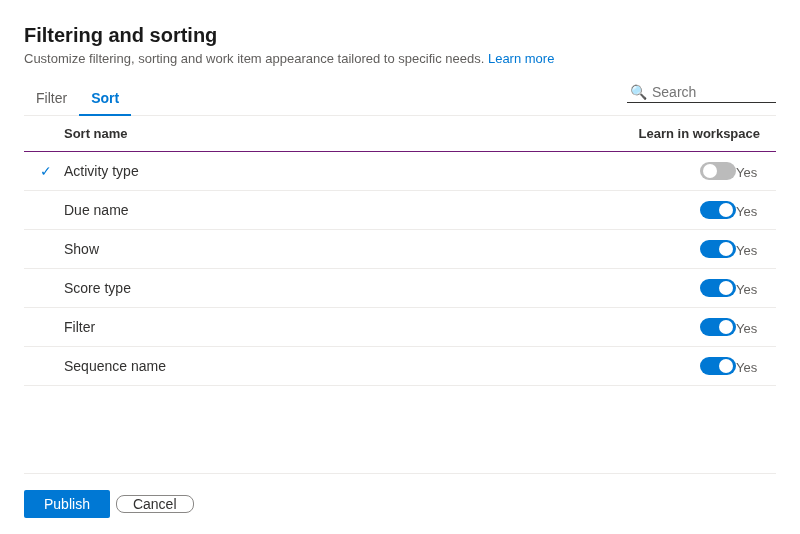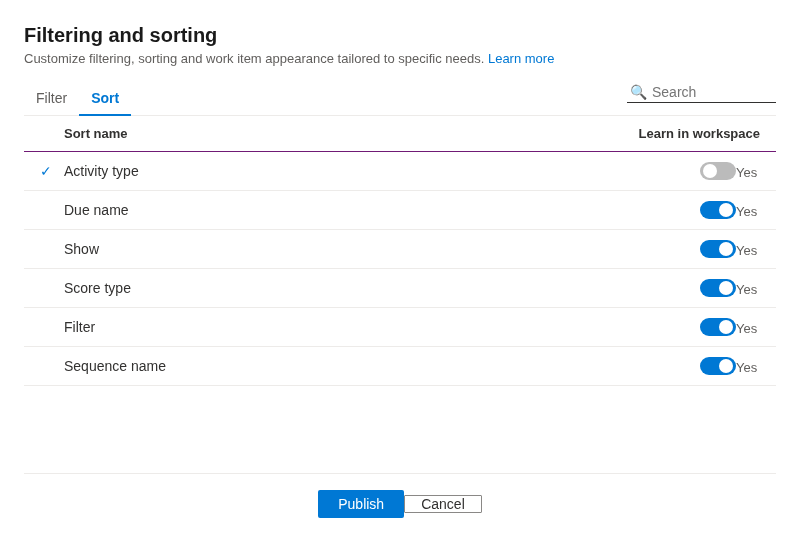--- a/index.html
+++ b/index.html
@@ -150,41 +150,40 @@
       left: 3px;
     }
     .toggle-label {
       font-size: 13px;
       color: #605e5c;
       min-width: 24px;
     }
     .footer {
       display: flex;
       align-items: center;
-      gap: 0;
+      gap: 6px;
       padding: 16px 0;
       border-top: 1px solid #edebe9;
       margin-top: 4px;
-      justify-content: center;
     }
     .btn-publish {
       background: #0078d4;
       color: #fff;
       border: none;
       border-radius: 2px;
       padding: 6px 20px;
       font-size: 14px;
       cursor: pointer;
       font-family: inherit;
     }
     .btn-cancel {
       background: #fff;
       color: #323130;
       border: 1px solid #8a8886;
-      border-radius: 1px;
+      border-radius: 8px;
       padding: 0 16px;
       font-size: 14px;
       cursor: pointer;
       font-family: inherit;
     }
     .tabs-toolbar-row {
       display: flex;
       align-items: flex-start;
       border-bottom: 1px solid #edebe9;
     }

